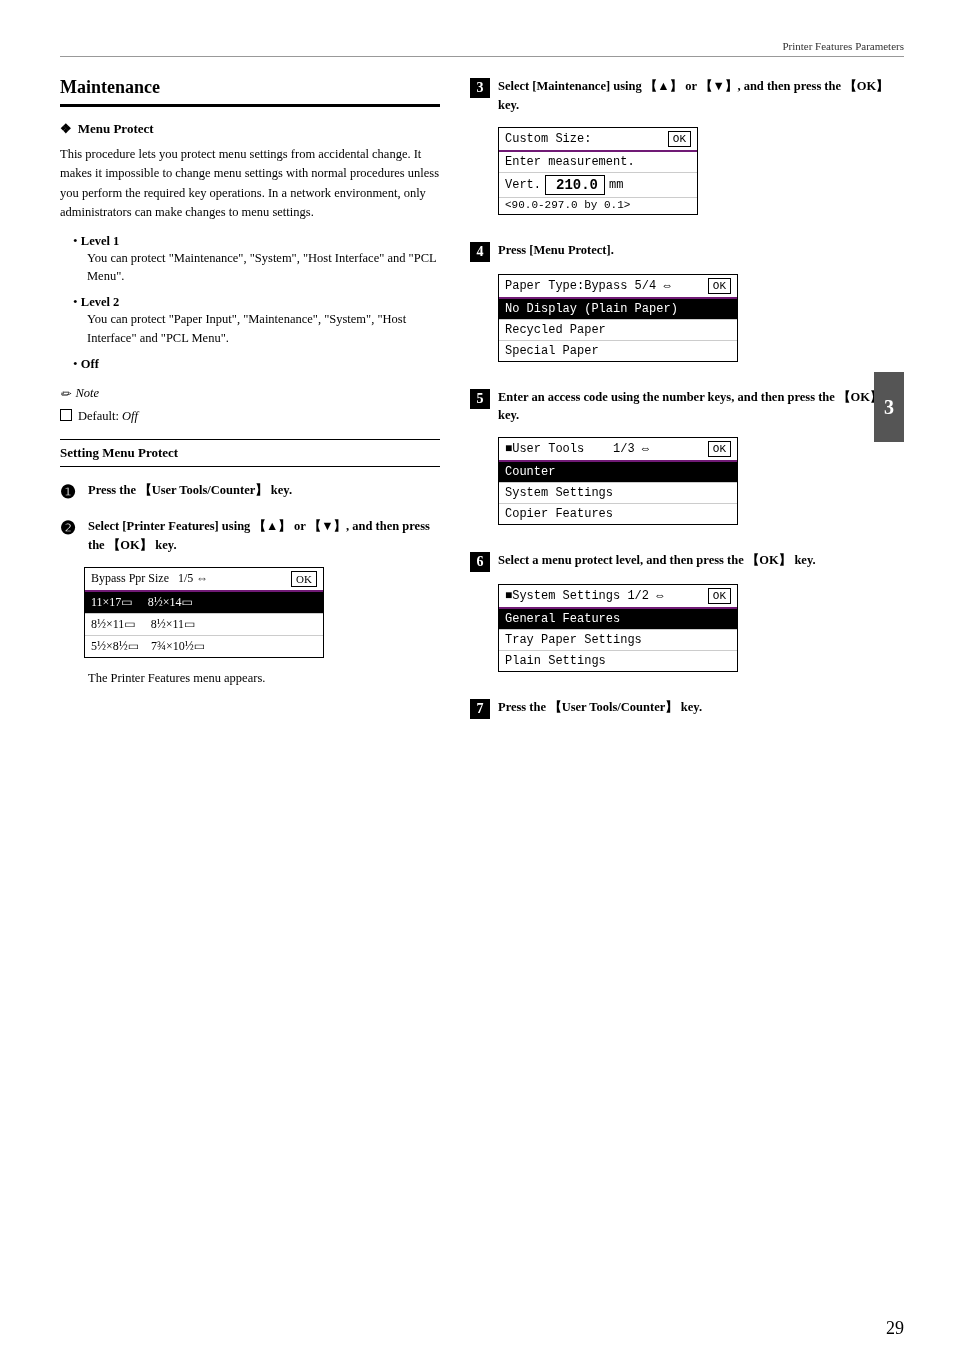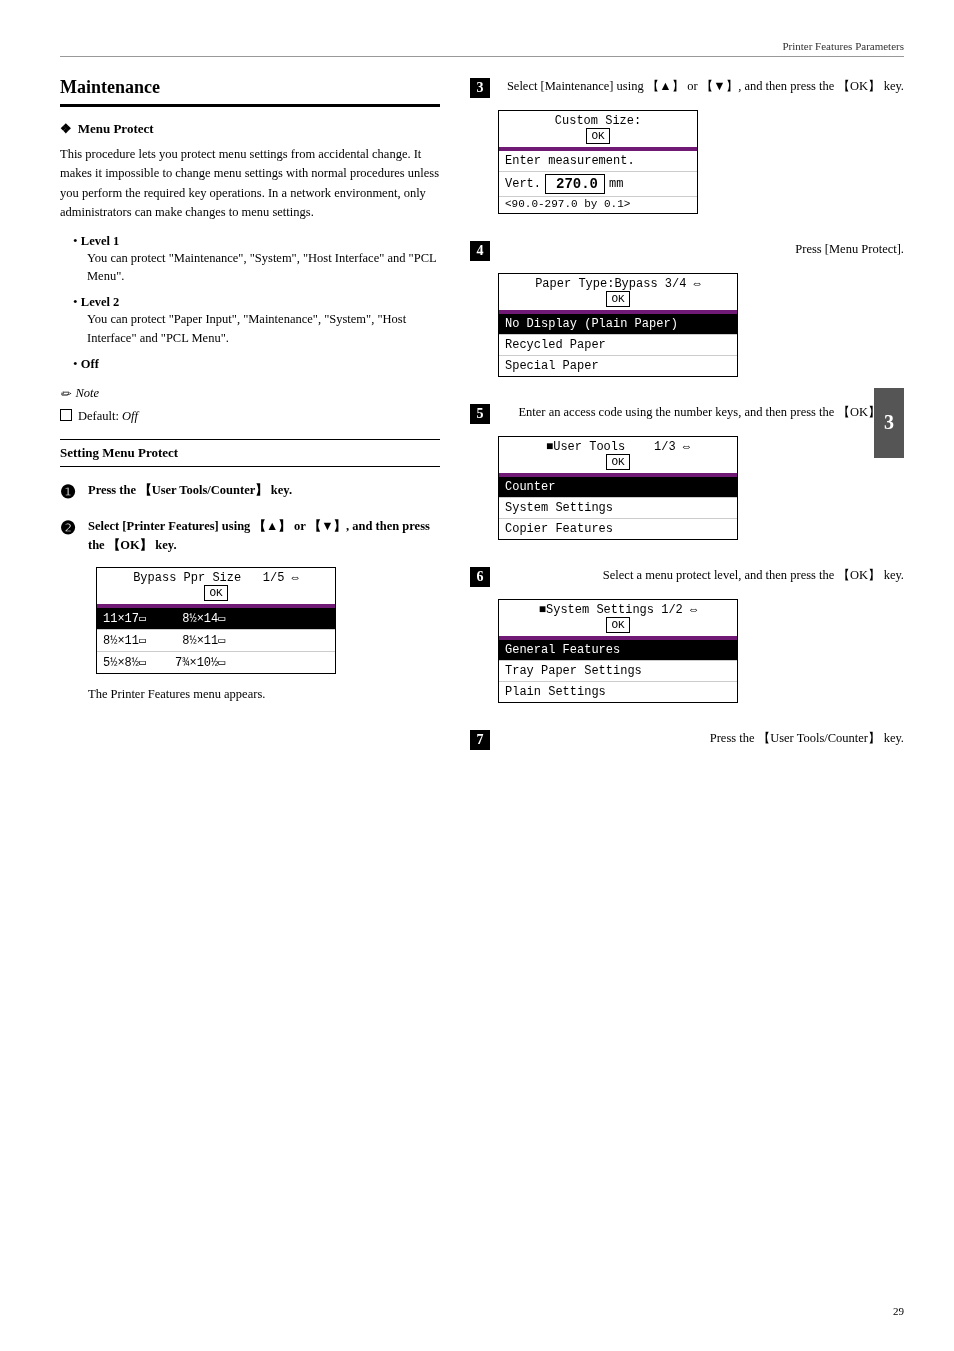--- a/index.html
+++ b/index.html
@@ -201,22 +201,21 @@
     .lcd-row.highlighted {
       background: #000;
       color: #fff;
     }
 
     .lcd-row.top-bar {
       display: flex;
       justify-content: space-between;
       align-items: center;
       padding: 3px 6px;
-      border-bottom: 4px solid #701a75;
-      flex-direction: column;
+      border-bottom: 2px solid #701a75;
     }
 
     .ok-box {
       border: 1.5px solid #000;
       padding: 1px 4px;
       font-size: 11px;
       display: inline-block;
     }
 
     
@@ -240,24 +239,23 @@
 
     .right-step-header {
       display: flex;
       align-items: flex-start;
       gap: 8px;
       margin-bottom: 6px;
     }
 
     .right-step-text {
       font-size: 12.5px;
-      font-weight: normal;
+      font-weight: bold;
       line-height: 1.5;
       flex: 1;
-      text-align: right;
     }
 
     
     .tab-number {
       position: absolute;
       right: 0;
       top: 50%;
       transform: translateY(-50%);
       background: #555;
       color: #fff;
@@ -270,23 +268,23 @@
       font-weight: bold;
     }
 
     .right-col-wrapper {
       position: relative;
     }
 
     
     .page-number {
       position: absolute;
-      bottom: 34px;
+      bottom: 12px;
       right: 50px;
-      font-size: 11px;
+      font-size: 18px;
     }
 
     
     em.note-em {
       font-style: italic;
     }
 
     .lcd-box-wide {
       min-width: 240px;
     }
@@ -371,21 +369,21 @@
           <span class="step-text">Press the 【User Tools/Counter】 key.</span>
         </div>
       </div>
 
       <div class="step">
         <div class="step-header">
           <span class="step-number">❷</span>
           <span class="step-text">Select [Printer Features] using 【▲】 or 【▼】, and then press the 【OK】 key.</span>
         </div>
         
-        <div class="lcd-box lcd-box-wide" style="margin-left:36px;">
+        <div class="lcd-box lcd-box-wide" style="margin-left:24px;font-family:Liberation Serif, serif;">
           <div class="lcd-row top-bar">
             <span>Bypass Ppr Size &nbsp;&nbsp;1/5 ⇔</span>
             <span class="ok-box">OK</span>
           </div>
           <div class="lcd-row highlighted">11×17▭ &nbsp;&nbsp;&nbsp;&nbsp;8½×14▭</div>
           <div class="lcd-row">8½×11▭ &nbsp;&nbsp;&nbsp;&nbsp;8½×11▭</div>
           <div class="lcd-row">5½×8½▭ &nbsp;&nbsp;&nbsp;7¾×10½▭</div>
         </div>
         <div class="step-subtext">The Printer Features menu appears.</div>
       </div>
@@ -402,35 +400,35 @@
           <span class="right-step-text">Select [Maintenance] using 【▲】 or 【▼】, and then press the 【OK】 key.</span>
         </div>
         <div class="lcd-box" style="margin-left:28px;">
           <div class="lcd-row top-bar">
             <span>Custom Size:</span>
             <span class="ok-box">OK</span>
           </div>
           <div class="lcd-row">Enter measurement.</div>
           <div class="lcd-row vert-input-row">
             <span>Vert.</span>
-            <span class="input-field-box">270.0</span>
+            <span class="input-field-box">210.0</span>
             <span>mm</span>
           </div>
           <div class="lcd-row small-note">&lt;90.0-297.0 by 0.1&gt;</div>
         </div>
       </div>
 
       <div class="right-step">
         <div class="right-step-header">
           <div class="step-num-box">4</div>
           <span class="right-step-text">Press [Menu Protect].</span>
         </div>
         <div class="lcd-box lcd-box-wide" style="margin-left:28px;">
           <div class="lcd-row top-bar">
-            <span>Paper Type:Bypass 3/4 ⇔</span>
+            <span>Paper Type:Bypass 5/4 ⇔</span>
             <span class="ok-box">OK</span>
           </div>
           <div class="lcd-row highlighted">No Display (Plain Paper)</div>
           <div class="lcd-row">Recycled Paper</div>
           <div class="lcd-row">Special Paper</div>
         </div>
       </div>
 
       <div class="right-step">
         <div class="right-step-header">

